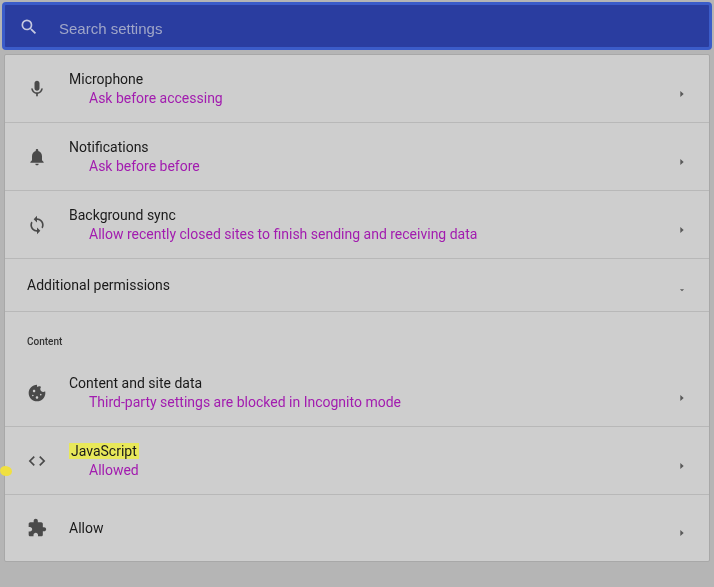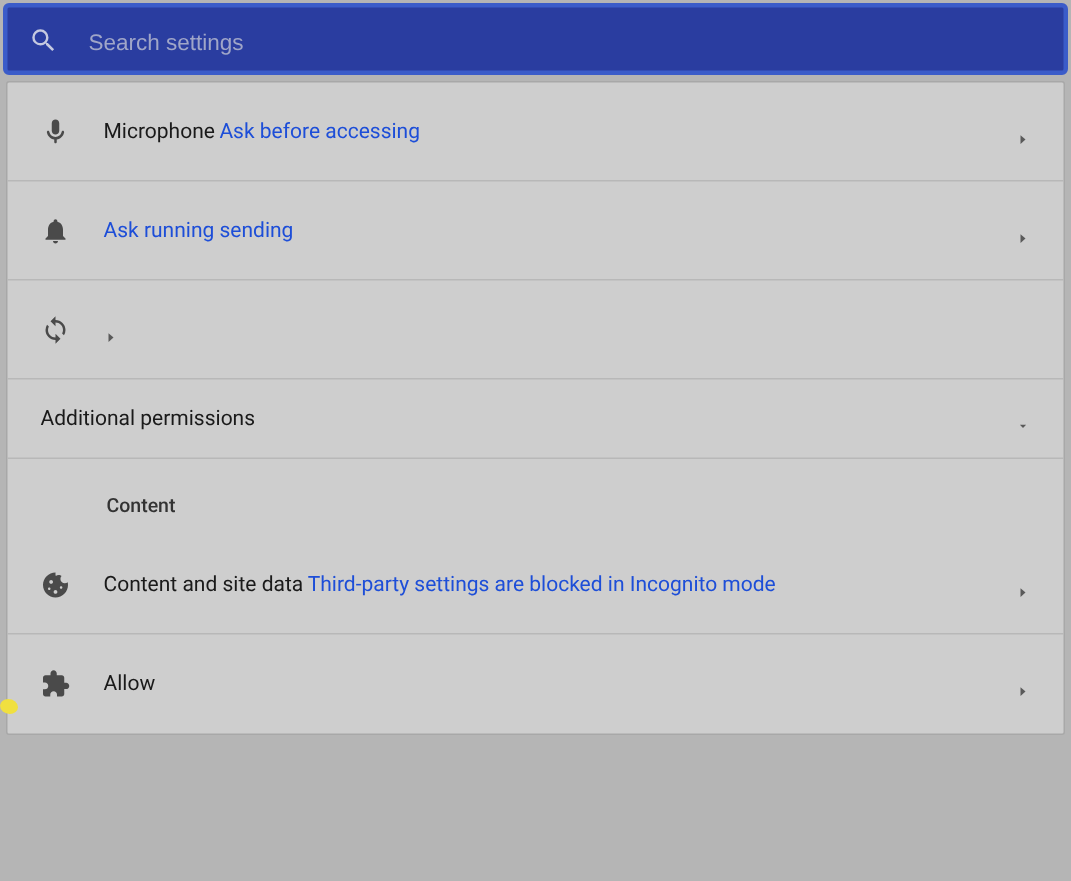--- a/index.html
+++ b/index.html
@@ -66,43 +66,44 @@
       margin-right: 22px;
       color: #4a4a4a;
       flex-shrink: 0;
       display: flex;
       align-items: center;
       justify-content: center;
     }
     .row-content {
       flex: 1;
       display: flex;
+      flex-direction: column;
       gap: 3px;
     }
     .row-title {
       font-size: 14px;
       color: #1a1a1a;
       font-weight: 400;
     }
     .row-subtitle {
       font-size: 14px;
-      color: #1d4ed8;
+      color: #a21caf;
+      margin-left: 20px;
     }
     .row-arrow {
       color: #5a5a5a;
       width: 10px;
       height: 10px;
       flex-shrink: 0;
     }
     .section-header {
       padding: 24px 22px 12px 22px;
-      font-size: 13px;
+      font-size: 10px;
       color: #333;
       font-weight: 500;
-      margin-left: 44px;
     }
     .expand-row {
       display: flex;
       align-items: center;
       padding: 18px 22px;
       border-bottom: 1px solid #b8b8b8;
       cursor: pointer;
     }
     .expand-label {
       flex: 1;
@@ -154,35 +155,40 @@
     </span>
   </div>
 
   <div class="settings-row">
     <span class="row-icon">
       <svg viewBox="0 0 24 24" fill="currentColor">
           <path d="M12 22c1.1 0 2-.9 2-2h-4c0 1.1.9 2 2 2zm6-6v-5c0-3.07-1.63-5.64-4.5-6.32V4c0-.83-.67-1.5-1.5-1.5s-1.5.67-1.5 1.5v.68C7.64 5.36 6 7.92 6 11v5l-2 2v1h16v-1l-2-2z"></path>
         </svg>
     </span>
     <div class="row-content">
-      <div class="row-subtitle">Ask running sending</div>
+      <div class="row-title">Notifications</div>
+      <div class="row-subtitle">Ask before before</div>
     </div>
     <span class="row-arrow">
       <svg viewBox="0 0 24 24" fill="currentColor">
           <path d="M8 5l8 7-8 7z"></path>
         </svg>
     </span>
   </div>
 
   <div class="settings-row">
     <span class="row-icon">
       <svg viewBox="0 0 24 24" fill="currentColor">
           <path d="M12 4V1L8 5l4 4V6c3.31 0 6 2.69 6 6 0 1.01-.25 1.97-.7 2.8l1.46 1.46A7.93 7.93 0 0020 12c0-4.42-3.58-8-8-8zm0 14c-3.31 0-6-2.69-6-6 0-1.01.25-1.97.7-2.8L5.24 7.74A7.93 7.93 0 004 12c0 4.42 3.58 8 8 8v3l4-4-4-4v3z"></path>
         </svg>
     </span>
+    <div class="row-content">
+      <div class="row-title">Background sync</div>
+      <div class="row-subtitle">Allow recently closed sites to finish sending and receiving data</div>
+    </div>
     <span class="row-arrow">
       <svg viewBox="0 0 24 24" fill="currentColor">
           <path d="M8 5l8 7-8 7z"></path>
         </svg>
     </span>
   </div>
 
   <div class="expand-row">
     <div class="expand-label">Additional permissions</div>
     <span class="row-arrow">
@@ -204,20 +210,36 @@
       <div class="row-title">Content and site data</div>
       <div class="row-subtitle">Third-party settings are blocked in Incognito mode</div>
     </div>
     <span class="row-arrow">
       <svg viewBox="0 0 24 24" fill="currentColor">
           <path d="M8 5l8 7-8 7z"></path>
         </svg>
     </span>
   </div>
 
+  <div class="settings-row">
+    <span class="row-icon">
+      <svg viewBox="0 0 24 24" fill="currentColor">
+          <path d="M9.4 16.6L4.8 12l4.6-4.6L8 6l-6 6 6 6 1.4-1.4zm5.2 0l4.6-4.6-4.6-4.6L16 6l6 6-6 6-1.4-1.4z"></path>
+        </svg>
+    </span>
+    <div class="row-content">
+      <div class="row-title"><span class="highlight">JavaScript</span></div>
+      <div class="row-subtitle">Allowed</div>
+    </div>
+    <span class="row-arrow">
+      <svg viewBox="0 0 24 24" fill="currentColor">
+          <path d="M8 5l8 7-8 7z"></path>
+        </svg>
+    </span>
+  </div>
 
   <div class="settings-row">
     <span class="row-icon">
       <svg viewBox="0 0 24 24" fill="currentColor">
           <path d="M20.5 11H19V7c0-1.1-.9-2-2-2h-4V3.5C13 2.12 11.88 1 10.5 1S8 2.12 8 3.5V5H4c-1.1 0-2 .9-2 2v3.8h1.5c1.5 0 2.7 1.2 2.7 2.7S5 16.2 3.5 16.2H2V20c0 1.1.9 2 2 2h3.8v-1.5c0-1.5 1.2-2.7 2.7-2.7s2.7 1.2 2.7 2.7V22H17c1.1 0 2-.9 2-2v-4h1.5c1.38 0 2.5-1.12 2.5-2.5S21.88 11 20.5 11z"></path>
         </svg>
     </span>
     <div class="row-content">
       <div class="row-title">Allow</div>
     </div>

